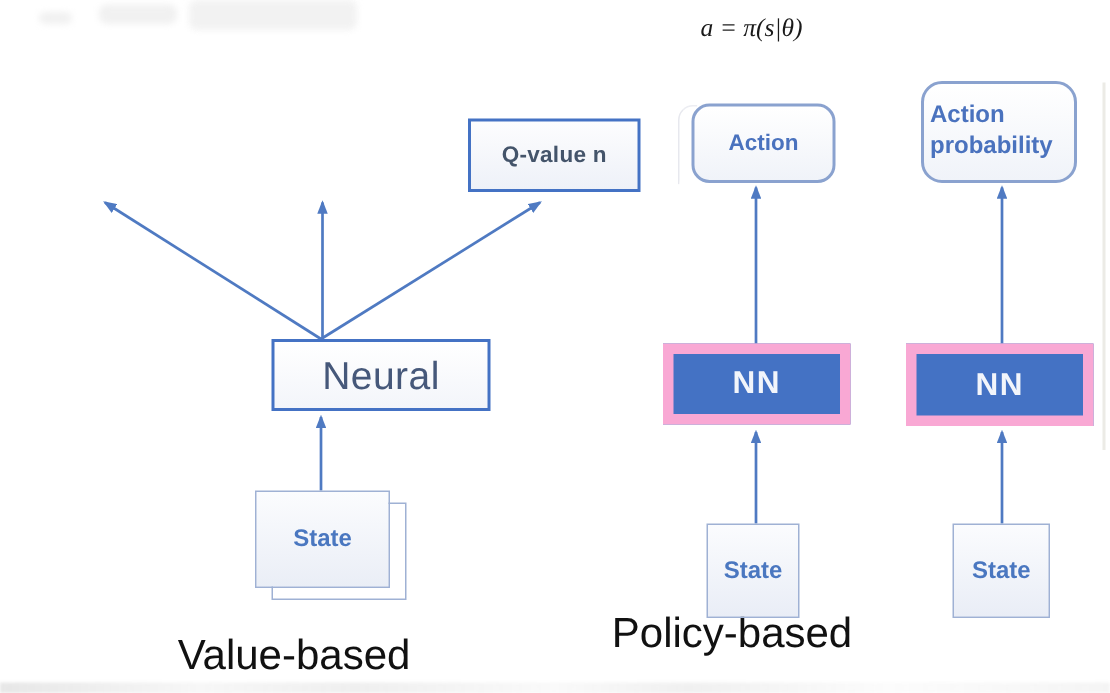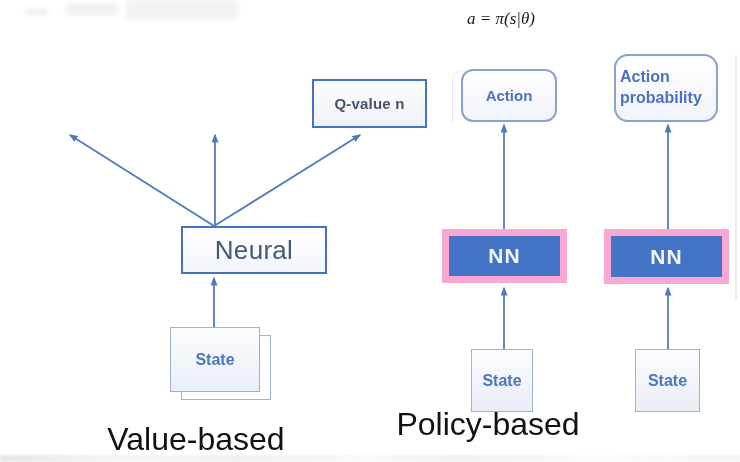--- a/index.html
+++ b/index.html
@@ -67,21 +67,21 @@
     position:absolute;
     font-family:Liberation Serif, serif;
     font-style:italic;
     font-size:17px;
     color:#1a1a1a;
     text-align:center;
     white-space:nowrap;
   }
   .caption{
     position:absolute;
-    font-size:32px;
+    font-size:28px;
     color:#111111;
     text-align:center;
     width:200px;
   }
   
   #arrows{
     position:absolute;left:0;top:0;width:740px;height:462px;
     z-index:1;pointer-events:none;
   }
   

